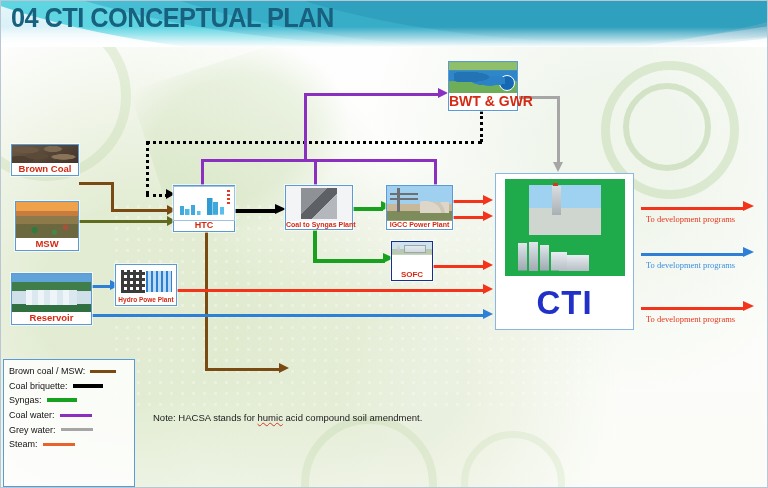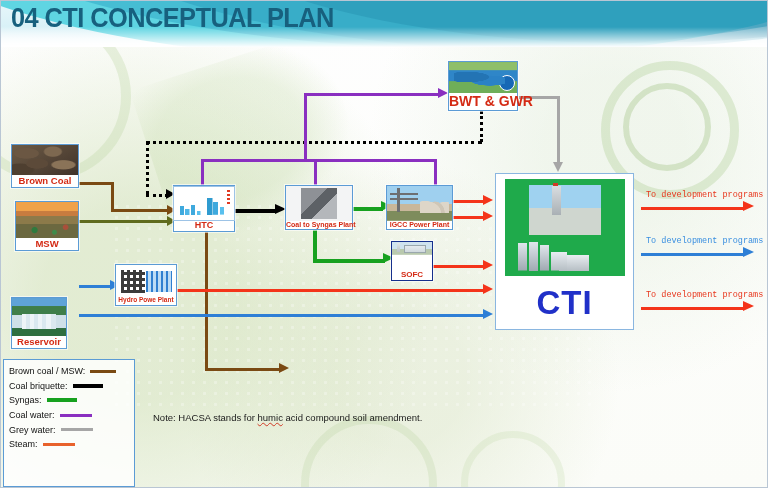--- a/index.html
+++ b/index.html
@@ -157,21 +157,21 @@
   
   .ln{position:absolute;z-index:10;}
   .h{height:0;border-top-style:solid;}
   .v{width:0;border-left-style:solid;}
   .arw{position:absolute;width:0;height:0;z-index:11;}
   .arw-r{border-top:5px solid transparent;border-bottom:5px solid transparent;}
   .arw-d{border-left:5px solid transparent;border-right:5px solid transparent;}
 
   
   .outlbl{position:absolute;font-size:8.5px;white-space:nowrap;z-index:25;
-      font-family:Liberation Mono, monospace;}
+      font-family:Liberation Serif, serif;margin-top:24px;}
   .out-red{color:#e8361c;}
   .out-blue{color:#3a8fe0;}
 
   
   #legend{position:absolute;left:2px;top:358px;width:132px;height:128px;
       background:rgba(255,255,255,.82);border:1px solid #5b9bd5;z-index:30;
       box-sizing:border-box;padding:4px 0 0 5px;}
   .leg-row{display:flex;align-items:center;height:14.6px;}
   .leg-txt{font-size:9px;color:#111;white-space:nowrap;}
   .leg-swatch{height:3px;margin-left:5px;}
@@ -264,31 +264,31 @@
   <div class="ln h" style="left:78px;top:313px;width:406px;border-top-width:3px;border-top-color:#2e7fd6;"></div>
   <div class="arw arw-r" style="left:482px;top:308px;border-left:10px solid #2e7fd6;"></div>
 
   <div class="ln h" style="left:640px;top:206px;width:104px;border-top-width:3px;border-top-color:#f4341a;"></div>
   <div class="arw arw-r" style="left:742px;top:200px;border-left:11px solid #f4341a;"></div>
   <div class="ln h" style="left:640px;top:252px;width:104px;border-top-width:3px;border-top-color:#2e7fd6;"></div>
   <div class="arw arw-r" style="left:742px;top:246px;border-left:11px solid #2e7fd6;"></div>
   <div class="ln h" style="left:640px;top:306px;width:104px;border-top-width:3px;border-top-color:#f4341a;"></div>
   <div class="arw arw-r" style="left:742px;top:300px;border-left:11px solid #f4341a;"></div>
 
-  <div class="node" style="left:10px;top:143px;width:68px;height:44px;">
+  <div class="node" style="left:10px;top:143px;width:68px;height:32px;">
     <div class="pic ph-coal"></div>
     <div class="cap" style="font-size:9.5px;padding:1px 0;">Brown Coal</div>
   </div>
 
   <div class="node" style="left:14px;top:200px;width:64px;height:50px;">
     <div class="pic ph-msw"></div>
     <div class="cap" style="font-size:9.5px;padding:1px 0;">MSW</div>
   </div>
 
-  <div class="node" style="left:10px;top:272px;width:56px;height:52px;margin-top:24px;">
+  <div class="node" style="left:10px;top:272px;width:81px;height:52px;">
     <div class="pic ph-dam"></div>
     <div class="cap" style="font-size:9.5px;padding:1px 0;">Reservoir</div>
   </div>
 
   <div class="node" style="left:172px;top:184px;width:62px;height:47px;">
     <div class="pic ph-htc"></div>
     <div class="cap" style="font-size:9px;padding:0 0 1px;">HTC</div>
   </div>
 
   <div class="node" style="left:284px;top:184px;width:68px;height:45px;">

